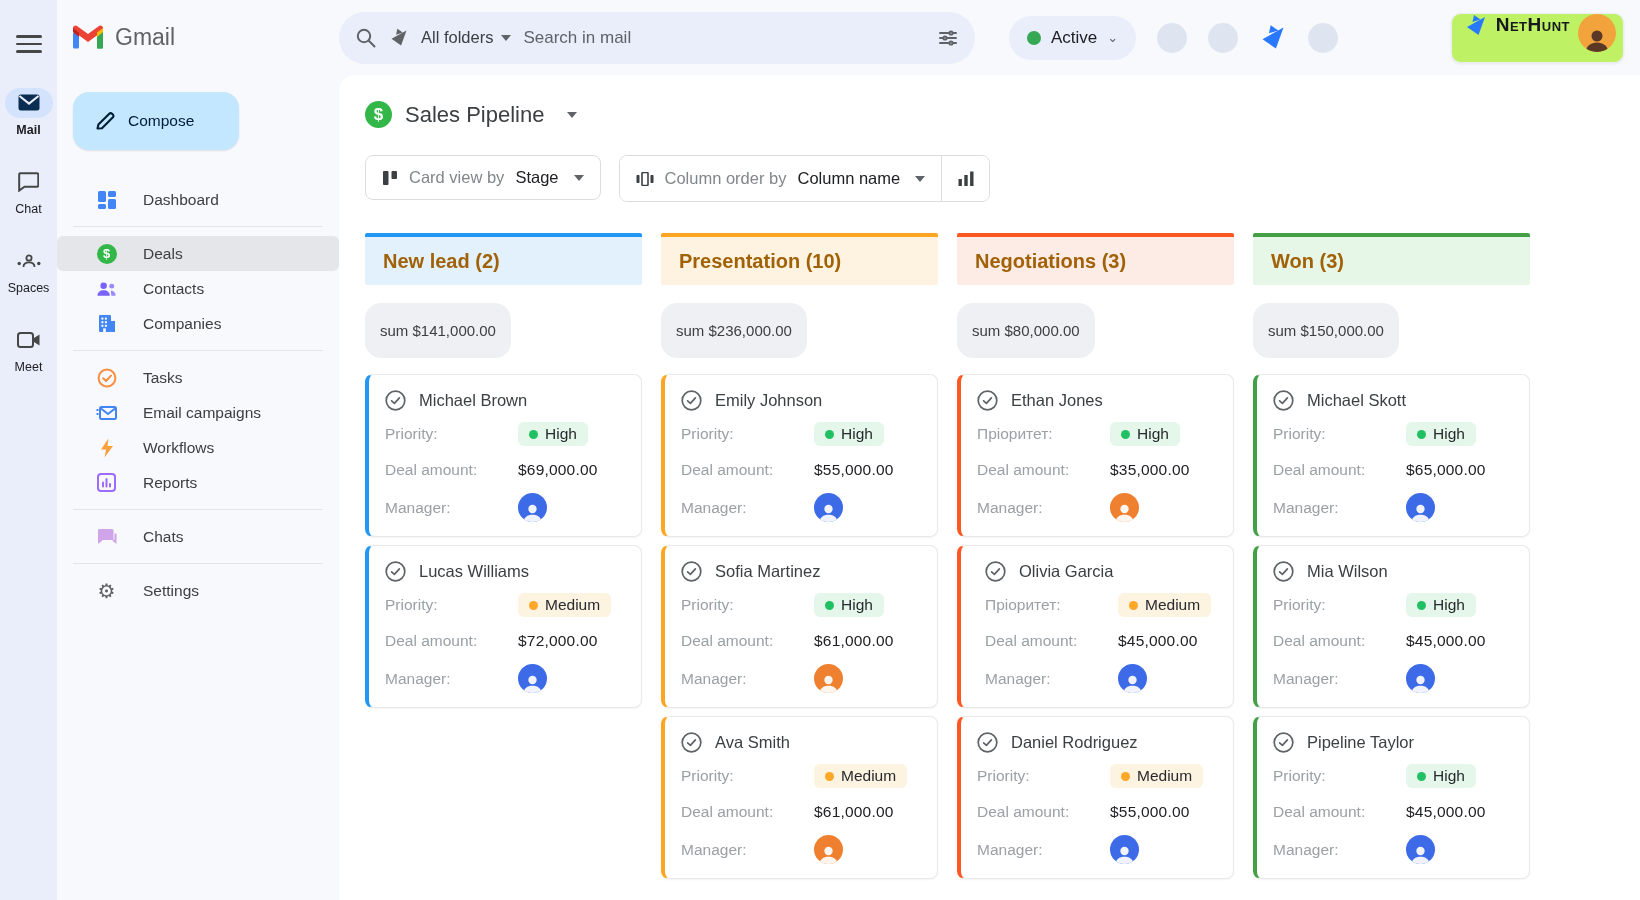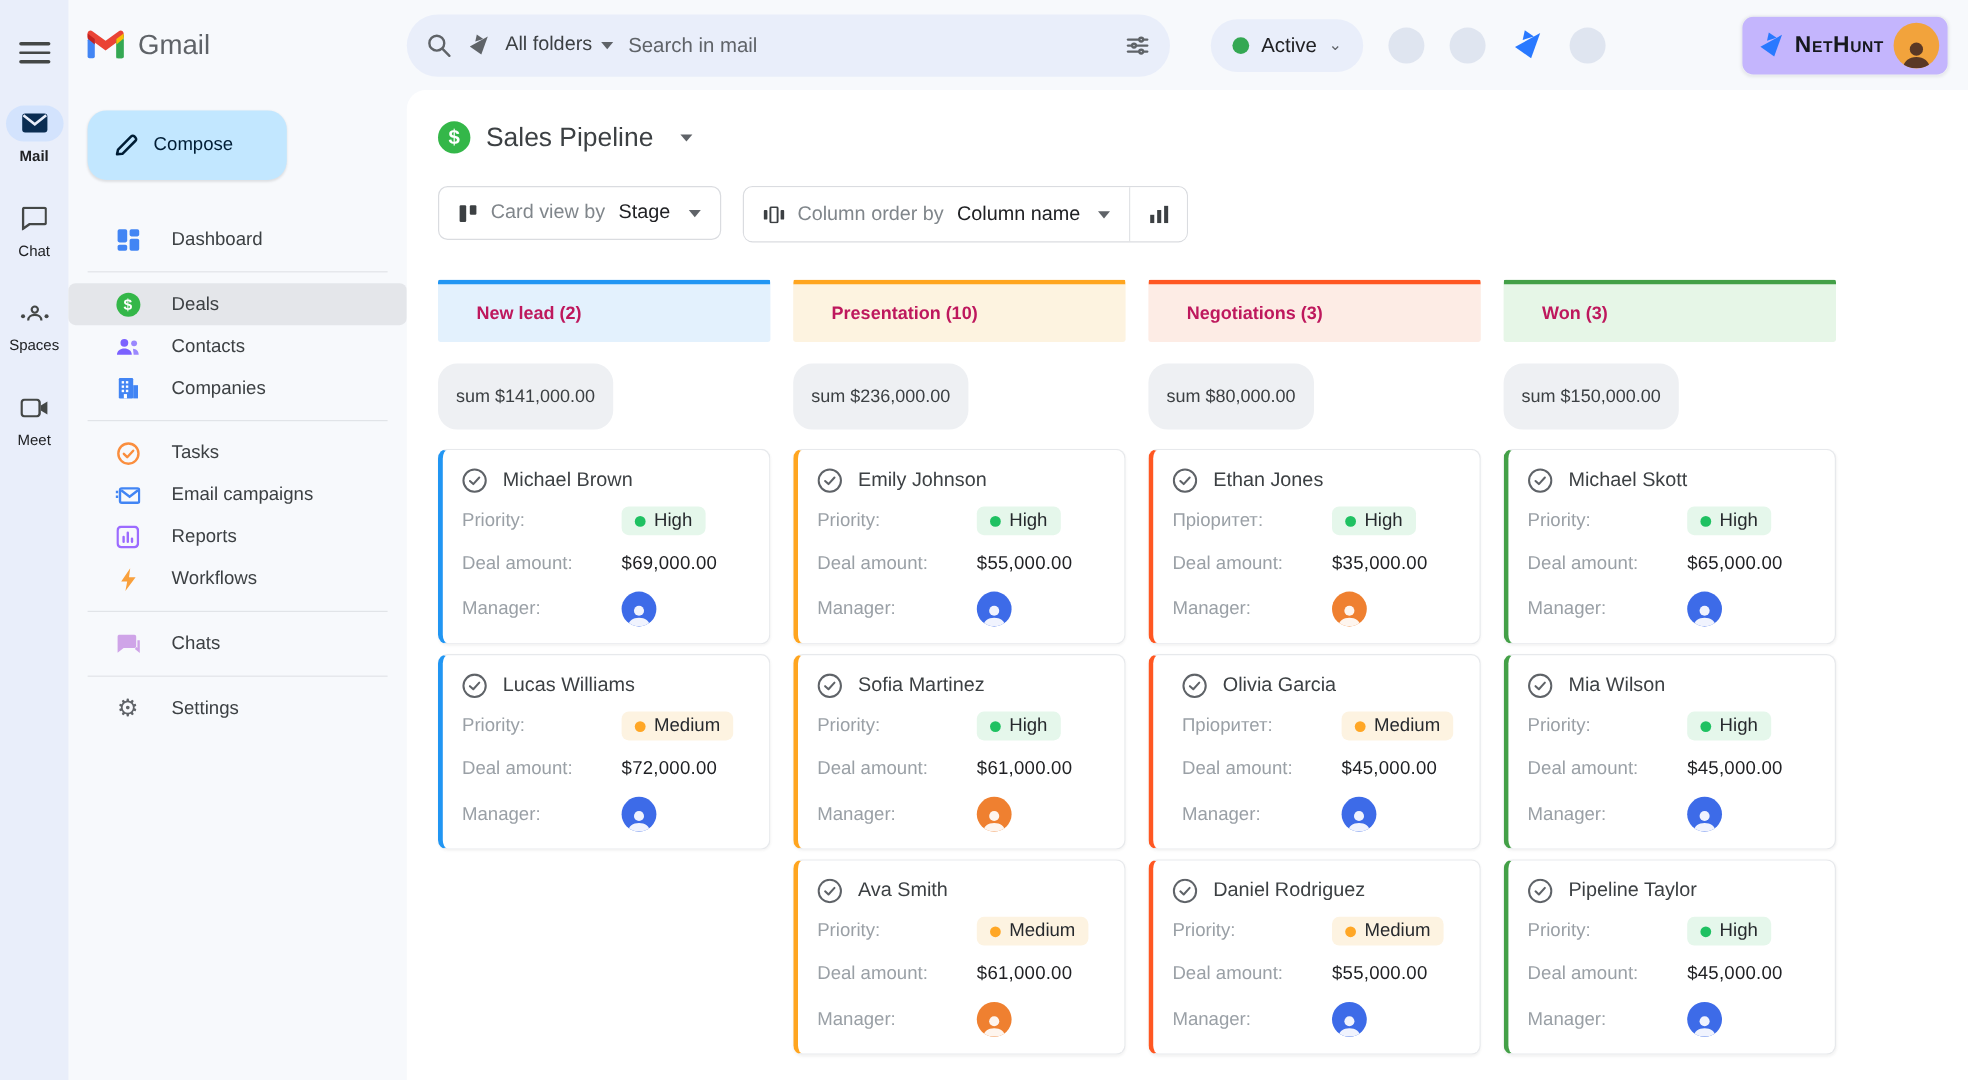--- a/index.html
+++ b/index.html
@@ -26,21 +26,21 @@
   .gmail-word { font-size:23px; color:#5f6368; }
   .search-wrap { width:636px; height:52px; background:#e9eefa; border-radius:26px; display:flex; align-items:center; padding:0 16px; gap:12px; }
   .all-folders { display:flex; align-items:center; gap:8px; font-size:16.5px; color:#3c4043; cursor:pointer; white-space:nowrap; }
   .search-placeholder { flex:1; font-size:17px; color:#5f6368; cursor:text; }
   .caret { width:0; height:0; border-left:5px solid transparent; border-right:5px solid transparent; border-top:6px solid #5f6368; display:inline-block; }
   .status-pill { margin-left:34px; height:44px; background:#e9eefa; border-radius:22px; display:flex; align-items:center; gap:10px; padding:0 18px; font-size:17px; color:#202124; cursor:pointer; white-space:nowrap; }
   .status-dot { width:14px; height:14px; border-radius:50%; background:#34a853; }
   .chev { font-size:13px; color:#5f6368; }
   .ph-circle { width:30px; height:30px; border-radius:50%; background:#dfe5f0; margin-left:21px; flex-shrink:0; }
   .nh-glyph { margin-left:21px; flex-shrink:0; }
-  .nethunt-chip { margin-left:auto; margin-right:16px; height:50px; background:#c4b5fd; border:1px solid #eceef1; border-radius:10px; box-shadow:0 1px 3px rgba(0,0,0,.08); display:flex; align-items:center; gap:8px; padding:0 7px 0 12px; cursor:pointer; }
+  .nethunt-chip { margin-left:auto; margin-right:16px; height:50px; background:#bef264; border:1px solid #eceef1; border-radius:10px; box-shadow:0 1px 3px rgba(0,0,0,.08); display:flex; gap:8px; padding:0 7px 0 12px; cursor:pointer; }
   .nethunt-word { font-variant:small-caps; font-weight:800; font-size:19px; color:#16181d; letter-spacing:.5px; }
   .avatar-lg { width:38px; height:38px; border-radius:50%; background:#f2a33c; overflow:hidden; display:flex; align-items:flex-end; justify-content:center; }
 
   .body-row { flex:1; display:flex; min-height:0; }
 
   
   .sidebar { width:282px; flex-shrink:0; padding-top:17px; }
   .compose { margin-left:16px; width:166px; height:58px; border-radius:16px; background:#c2e7ff; display:flex; align-items:center; gap:13px; padding:0 22px; font-size:15.5px; font-weight:500; color:#001d35; cursor:pointer; box-shadow:0 1px 2px rgba(0,0,0,.1); }
   .nav { margin-top:32px; }
   .nav-item { height:35px; display:flex; align-items:center; gap:26px; padding-left:39px; font-size:15.5px; color:#3c4043; cursor:pointer; }
@@ -64,21 +64,21 @@
   .drop-value { color:#202124; font-weight:500; }
   .drop-btn .caret { margin-left:4px; }
   .btn-group { display:flex; border:1px solid #dadce0; border-radius:8px; overflow:hidden; }
   .btn-group .drop-btn { border:none; border-radius:0; }
   .seg-divider { width:1px; background:#dadce0; }
   .chart-btn { width:47px; display:flex; align-items:center; justify-content:center; cursor:pointer; background:#fff; }
 
   
   .board { margin-top:31px; display:flex; gap:19px; }
   .board-column { width:277px; flex-shrink:0; }
-  .col-header { height:52px; border-top:4px solid; border-radius:2px; display:flex; align-items:center; padding:0 32px; font-size:15px; font-weight:700; color:#be185d; cursor:pointer; }
+  .col-header { height:52px; border-top:4px solid; border-radius:2px; display:flex; align-items:center; padding:0 18px; font-size:20px; font-weight:700; color:#a16207; cursor:pointer; }
   .sum-row { margin-top:18px; }
   .sum-pill { display:inline-block; background:#eef0f3; border-radius:16px; padding:19px 15px; font-size:15px; color:#3c4043; }
   .cards { margin-top:16px; display:flex; flex-direction:column; gap:8px; }
   .card { background:#fff; border:1px solid #e7e9ec; border-left:4px solid; border-radius:8px; padding:15px 16px 14px 16px; box-shadow:0 1px 2px rgba(60,64,67,.06); cursor:pointer; }
   .card-head { display:flex; align-items:center; gap:13px; font-size:16.5px; color:#3c4043; margin-bottom:6px; }
   .crow { display:flex; align-items:center; margin-top:10px; min-height:26px; }
   .clabel { width:133px; font-size:15.5px; color:#9aa0a6; flex-shrink:0; }
   .pill { display:inline-flex; align-items:center; gap:7px; padding:3px 11px; border-radius:6px; font-size:15.5px; color:#26292d; }
   .pill .dot { width:9px; height:9px; border-radius:50%; }
   .pill.high { background:#e5f7eb; } .pill.high .dot { background:#1fc162; }
@@ -312,36 +312,36 @@
                   <rect x="4" y="3" width="16" height="12" rx="1.5" fill="none" stroke="#4285f4" stroke-width="2"></rect>
                   <path d="M5 4.5 L12 10 L19 4.5" fill="none" stroke="#4285f4" stroke-width="2"></path>
                   <line x1="0.5" y1="6" x2="2.5" y2="6" stroke="#4285f4" stroke-width="2"></line>
                   <line x1="0.5" y1="10" x2="2.5" y2="10" stroke="#4285f4" stroke-width="2"></line>
                 </svg>
             </span>
             <span>Email campaigns</span>
           </div>
           <div class="nav-item">
             <span class="nav-icon">
+              <svg width="14" height="20" viewBox="0 0 14 20">
+                  <path d="M8.5 0.5 L1 11.5 H6 L4.5 19.5 L13 8 H7.5 Z" fill="#f9a03c"></path>
+                </svg>
+            </span>
+            <span>Workflows</span>
+          </div>
+          <div class="nav-item">
+            <span class="nav-icon">
               <svg width="19" height="19" viewBox="0 0 19 19">
                   <rect x="1" y="1" width="17" height="17" rx="3" fill="none" stroke="#9c6bff" stroke-width="2"></rect>
                   <line x1="6" y1="13.5" x2="6" y2="9.5" stroke="#9c6bff" stroke-width="2" stroke-linecap="round"></line>
                   <line x1="9.5" y1="13.5" x2="9.5" y2="6" stroke="#9c6bff" stroke-width="2" stroke-linecap="round"></line>
                   <line x1="13" y1="13.5" x2="13" y2="11" stroke="#9c6bff" stroke-width="2" stroke-linecap="round"></line>
                 </svg>
             </span>
             <span>Reports</span>
-          </div>
-          <div class="nav-item">
-            <span class="nav-icon">
-              <svg width="14" height="20" viewBox="0 0 14 20">
-                  <path d="M8.5 0.5 L1 11.5 H6 L4.5 19.5 L13 8 H7.5 Z" fill="#f9a03c"></path>
-                </svg>
-            </span>
-            <span>Workflows</span>
           </div>
 
           <div class="divider"></div>
 
           <div class="nav-item">
             <span class="nav-icon">
               <svg width="20" height="18" viewBox="0 0 20 18">
                   <path d="M2 1 h13 a1.5 1.5 0 0 1 1.5 1.5 v8 a1.5 1.5 0 0 1 -1.5 1.5 H6 L1 16 V2.5 A1.5 1.5 0 0 1 2 1 Z" fill="#cfa4e8"></path>
                   <path d="M18.5 5.5 v8.5 l-2.5 -2" fill="none" stroke="#cfa4e8" stroke-width="2"></path>
                 </svg>

